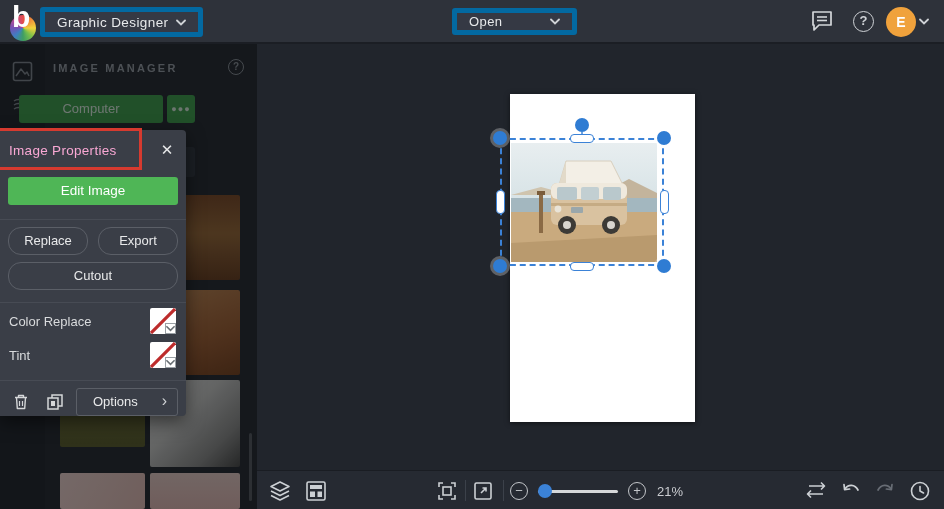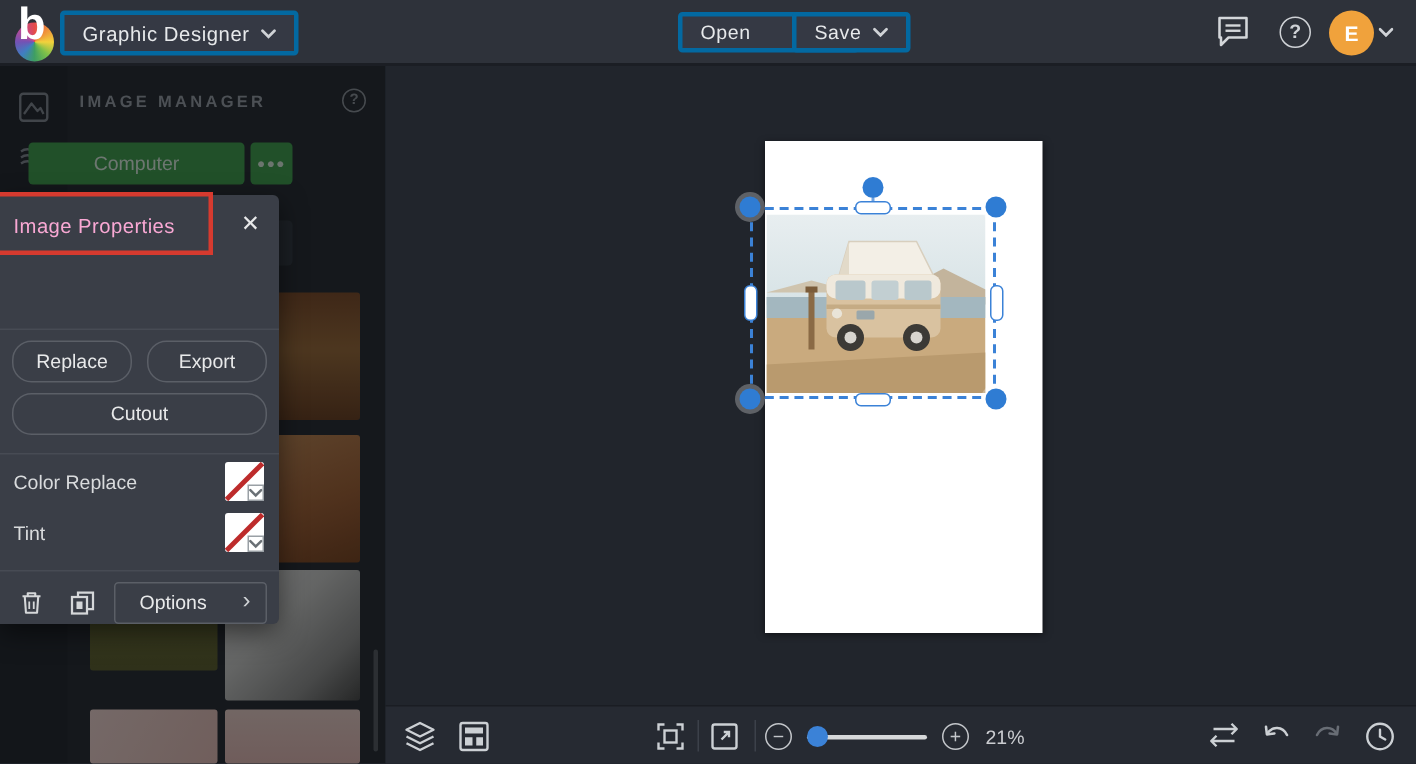--- a/index.html
+++ b/index.html
@@ -7,21 +7,21 @@
     font-family:"Liberation Sans", sans-serif; }
 
   
   #topbar { position:absolute; left:0; top:0; width:944px; height:44px;
     background:#2e323a; border-bottom:2px solid #1b1e24; z-index:30; }
   .logo-wrap { position:absolute; left:8px; top:4px; width:32px; height:36px; }
   .logo-wheel { position:absolute; left:2px; top:11px; width:26px; height:26px; border-radius:50%;
     background:conic-gradient(#e54b4b,#ef8f3a,#f2d23c,#7cc04a,#3e9e63,#3f7fc1,#7352b5,#c04a93,#e54b4b); }
   .logo-b { position:absolute; left:4px; top:-4px; color:#fff; font-size:30px; font-weight:700; }
   .tb-btn { position:absolute; top:7px; height:30px; display:flex; align-items:center; gap:8px;
-    background:#353944; border:3px solid #0369a1; border-radius:3px; padding:0 12px;
+    background:#353944; border:5px solid #0369a1; border-radius:3px; padding:0 12px;
     color:#e7e9eb; font-size:13.5px; letter-spacing:.4px; cursor:pointer; }
   .tb-btn.small { top:8px; height:27px; font-size:13px; }
   .chev { width:10px; height:7px; }
   .chev polyline { fill:none; stroke:#cfd2d6; stroke-width:1.8; stroke-linecap:round; }
   .icon-btn { position:absolute; top:10px; width:26px; height:24px; color:#d4d7da; cursor:pointer; }
   .help-circ { position:absolute; left:853px; top:11px; width:21px; height:21px; border:1.6px solid #cfd2d6;
     border-radius:50%; color:#cfd2d6; font-size:13px; font-weight:700; text-align:center; line-height:18px; cursor:pointer; }
   .avatar { position:absolute; left:886px; top:7px; width:30px; height:30px; border-radius:50%;
     background:#f0a23c; color:#fff; font-size:14px; font-weight:700; text-align:center; line-height:30px; cursor:pointer; }
   .av-chev { position:absolute; left:919px; top:18px; }
@@ -124,26 +124,20 @@
     <svg class="chev" viewBox="0 0 10 7">
         <polyline points="1,1.5 5,5.5 9,1.5"></polyline>
       </svg>
   </div>
   <div class="tb-btn small" style="left:452px;gap:48px;">
     <span>Open</span>
     <svg class="chev" viewBox="0 0 10 7">
         <polyline points="1,1.5 5,5.5 9,1.5"></polyline>
       </svg>
   </div>
-  <div class="tb-btn small" style="left:528px;">
-    <span>Save</span>
-    <svg class="chev" viewBox="0 0 10 7">
-        <polyline points="1,1.5 5,5.5 9,1.5"></polyline>
-      </svg>
-  </div>
   <div class="icon-btn" style="left:810px;">
     <svg viewBox="0 0 24 22" width="24" height="22">
         <path d="M3 2h18v13H9l-5 5v-5H3z" fill="none" stroke="#d4d7da" stroke-width="1.7" stroke-linejoin="round"></path>
         <line x1="7" y1="7" x2="17" y2="7" stroke="#d4d7da" stroke-width="1.6"></line>
         <line x1="7" y1="10.5" x2="17" y2="10.5" stroke="#d4d7da" stroke-width="1.6"></line>
       </svg>
   </div>
   <div class="help-circ">
     <span>?</span>
   </div>
@@ -185,20 +179,21 @@
   <div class="thumb t-sketch"></div>
   <div class="thumb t-text"></div>
   <div class="thumb t-field"></div>
   <div class="thumb t-pink"></div>
   <div class="scrollbar"></div>
   <div id="dim"></div>
 
   <div id="popup">
     <div class="pp-title">Image Properties</div>
     <div class="pp-close">✕</div>
+    <div class="pp-edit">Edit Image</div>
     <div class="pp-hr" style="top:89px;"></div>
     <div class="pp-outline" style="left:8px; top:97px; width:80px;">Replace</div>
     <div class="pp-outline" style="left:8px; top:132px; width:170px;">Cutout</div>
     <div class="pp-outline" style="left:98px; top:97px; width:80px;">Export</div>
     <div class="pp-hr" style="top:172px;"></div>
     <div class="pp-label" style="top:184px;">Color Replace</div>
     <div class="swatch" style="top:178px;">
       <svg width="26" height="26" viewBox="0 0 26 26">
           <line x1="1" y1="25" x2="25" y2="1" stroke="#bd2b2b" stroke-width="3.2"></line>
         </svg>

